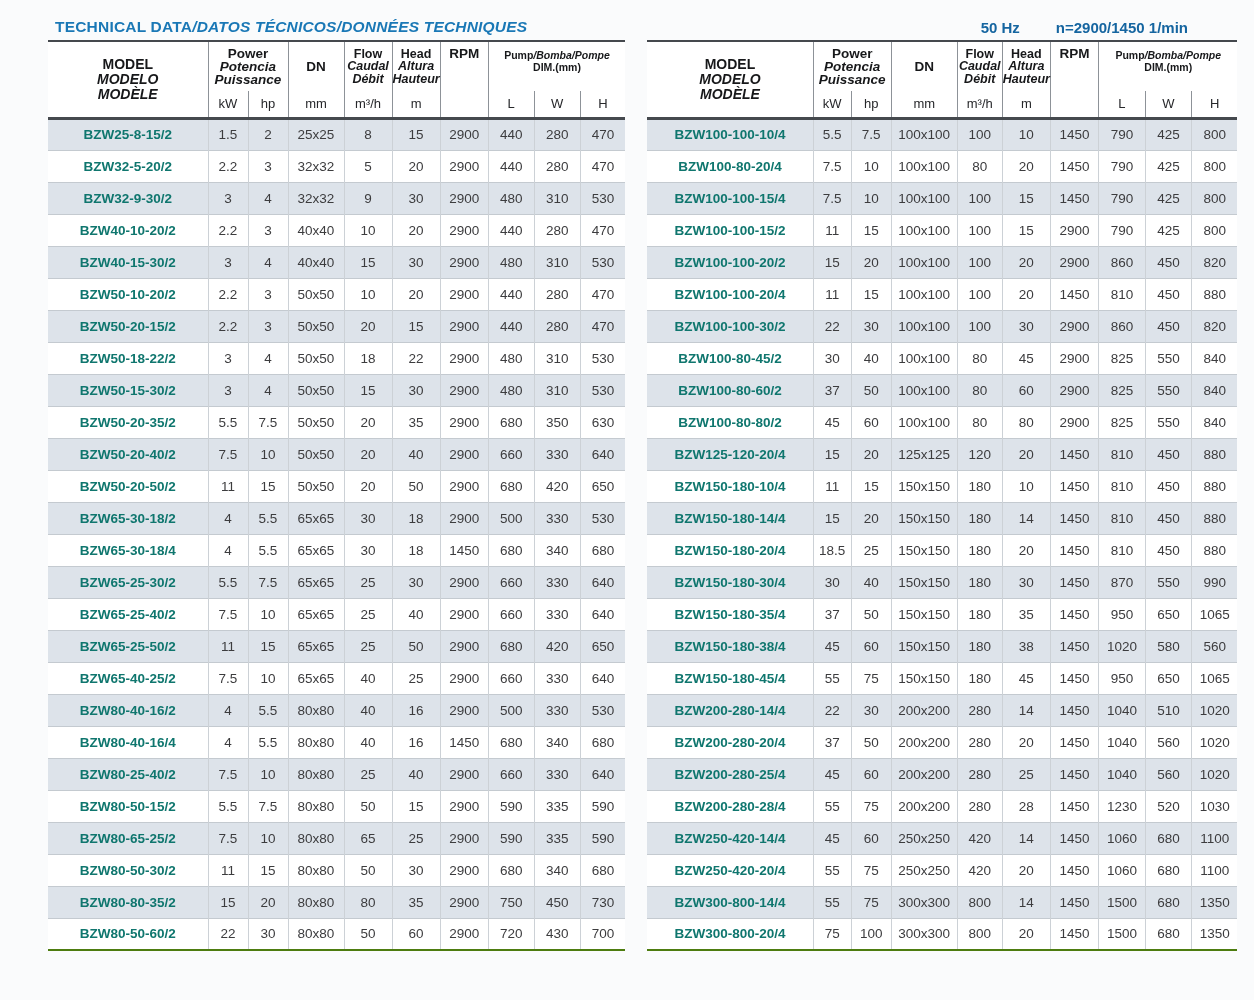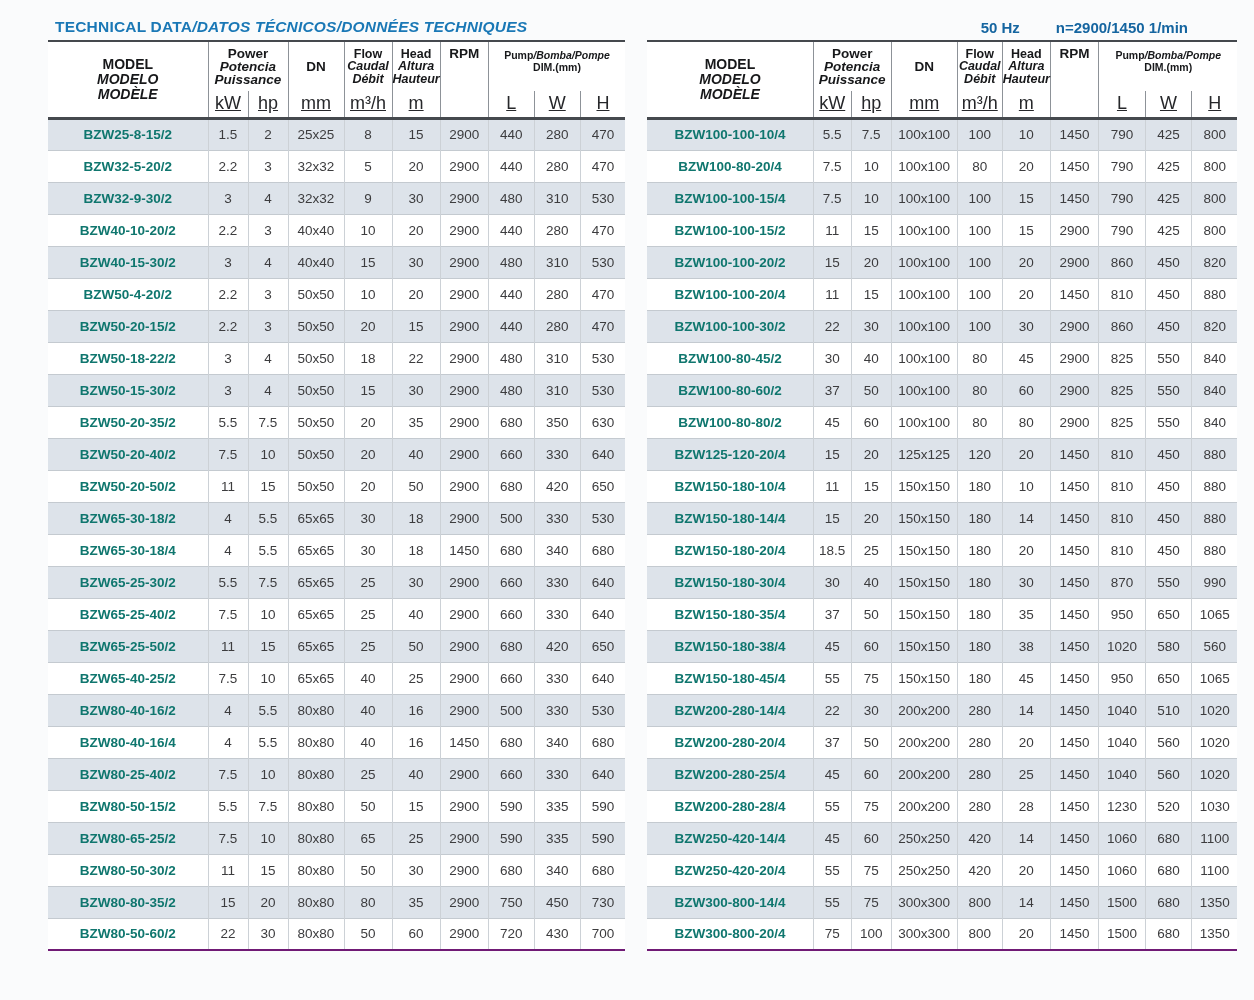--- a/index.html
+++ b/index.html
@@ -14,32 +14,32 @@
     display:flex; align-items:flex-end;
     padding:12px 66px 0 55px; height:36px;
   }
   .page-title { font-size:15.5px; font-weight:bold; color:#1a78b6; letter-spacing:.2px; white-space:nowrap; }
   .page-title .ital { font-style:italic; }
   .right-labels { margin-left:auto; display:flex; gap:36px; font-size:15px; font-weight:bold; color:#1565a0; white-space:nowrap;padding-left:46px; }
   .tables-wrap { display:flex; gap:22px; padding-left:48px; margin-top:4px; }
 
   table {
     border-collapse:collapse; table-layout:fixed;
-    border-top:2px solid #45494e; border-bottom:2px solid #701a75;
+    border-top:2px solid #45494e; border-bottom:2px solid #4d7c0f;
     background:#ffffff;
   }
   thead th {
     font-weight:bold; color:#17181a;
     border-left:1px solid #8d9298;
     vertical-align:middle; padding:0; text-align:center;
   }
   thead th.model-cell { border-left:none; }
   tr.labels-row { height:50px; }
   tr.units-row { height:27px; }
-  tr.units-row th { font-weight:normal; font-size:18px; color:#26272a;text-decoration:underline; }
+  tr.units-row th { font-weight:normal; font-size:13px; color:#26272a; }
   tr.units-row th, thead th.model-cell, thead th.rpm-cell { border-bottom:3px solid #45494e; }
 
   .mline { line-height:15px; font-size:14px; }
   .pline { line-height:13px; font-size:13.5px; }
   .fline { line-height:12.5px; font-size:12.5px; }
   .ital  { font-style:italic; }
   .rpm-cell { vertical-align:top; padding-top:4px; font-size:13.5px; }
   .dim-cell { vertical-align:top; padding-top:7px; font-size:10.5px; }
   .dline { line-height:12px; }
   .dn-cell { font-size:13.5px; }
@@ -173,21 +173,21 @@
           <td>4</td>
           <td>40x40</td>
           <td>15</td>
           <td>30</td>
           <td>2900</td>
           <td>480</td>
           <td>310</td>
           <td>530</td>
         </tr>
         <tr>
-          <td>BZW50-4-20/2</td>
+          <td>BZW50-10-20/2</td>
           <td>2.2</td>
           <td>3</td>
           <td>50x50</td>
           <td>10</td>
           <td>20</td>
           <td>2900</td>
           <td>440</td>
           <td>280</td>
           <td>470</td>
         </tr>

